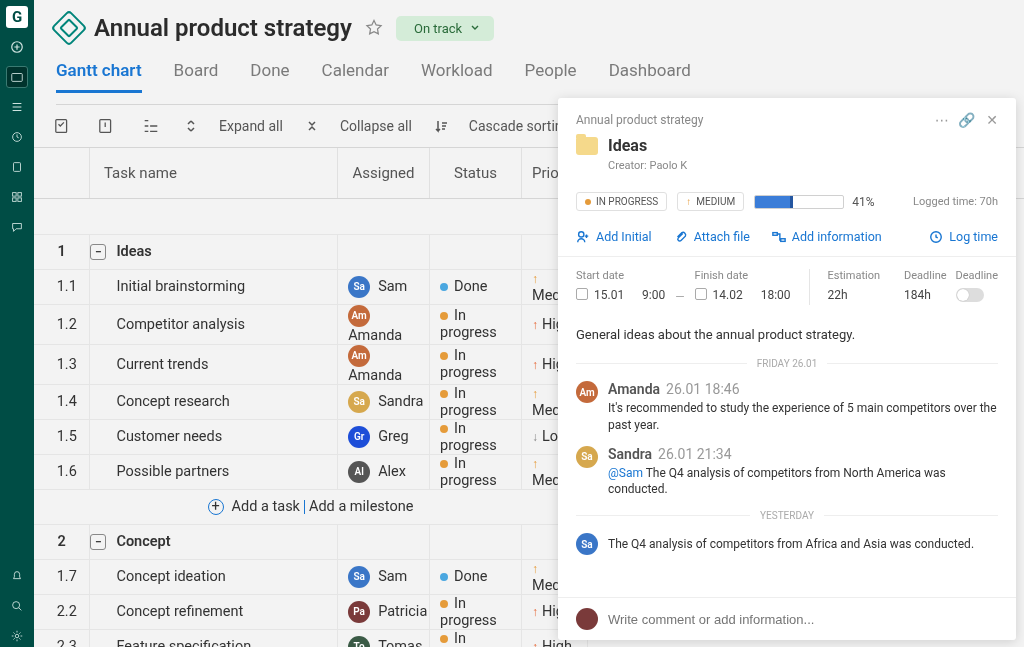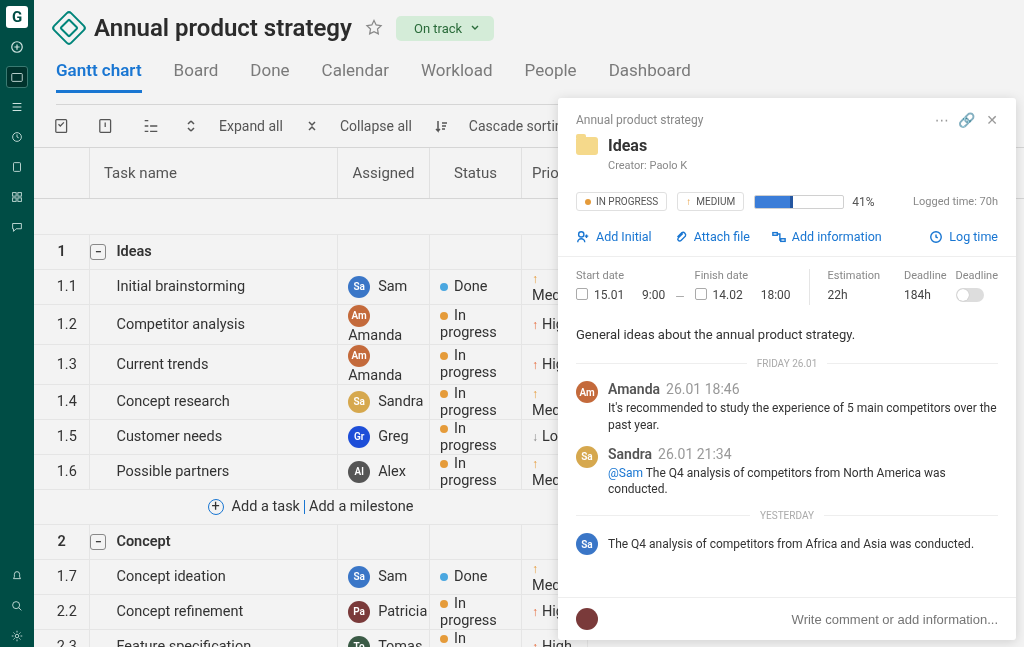--- a/index.html
+++ b/index.html
@@ -92,21 +92,21 @@
 .day-div { display:flex; align-items:center; gap:10px; padding: 6px 18px; font-size:10px; color:#aaa; }
 .dline { flex:1; height:1px; background:#eee; }
 .comment { display:flex; gap:10px; padding: 6px 18px; font-size:12px; }
 .cav { width:22px; height:22px; border-radius:50%; flex-shrink:0; display:flex; align-items:center; justify-content:center; color:#fff; font-size:10px; font-weight:600; }
 .chead { font-size:14px; color:#555; }
 .chead .cname { font-weight:600; }
 .chead .ctime { color:#999; margin-left:6px; }
 .ctext { margin-top:3px; color:#333; line-height:1.4; }
 .mention { color:#1976d2; }
 .composer { display:flex; gap:10px; padding: 10px 18px; border-top:1px solid #eee; margin-top:auto; align-items:center; }
-.compinput { flex:1; border:none; font-size:13px; color:#888; outline:none;text-align:right; }
+.compinput { flex:1; border:none; font-size:13px; color:#888; outline:none; }
 </style>
 </head>
 <body>
 
 <div class="root">
   <div class="rail">
     <div class="logo">G</div>
     <div class="ricon">
         <svg viewBox="0 0 16 16">
           <circle cx="8" cy="8" r="6" fill="none" stroke="#cfe3e0" stroke-width="1.4"></circle>

